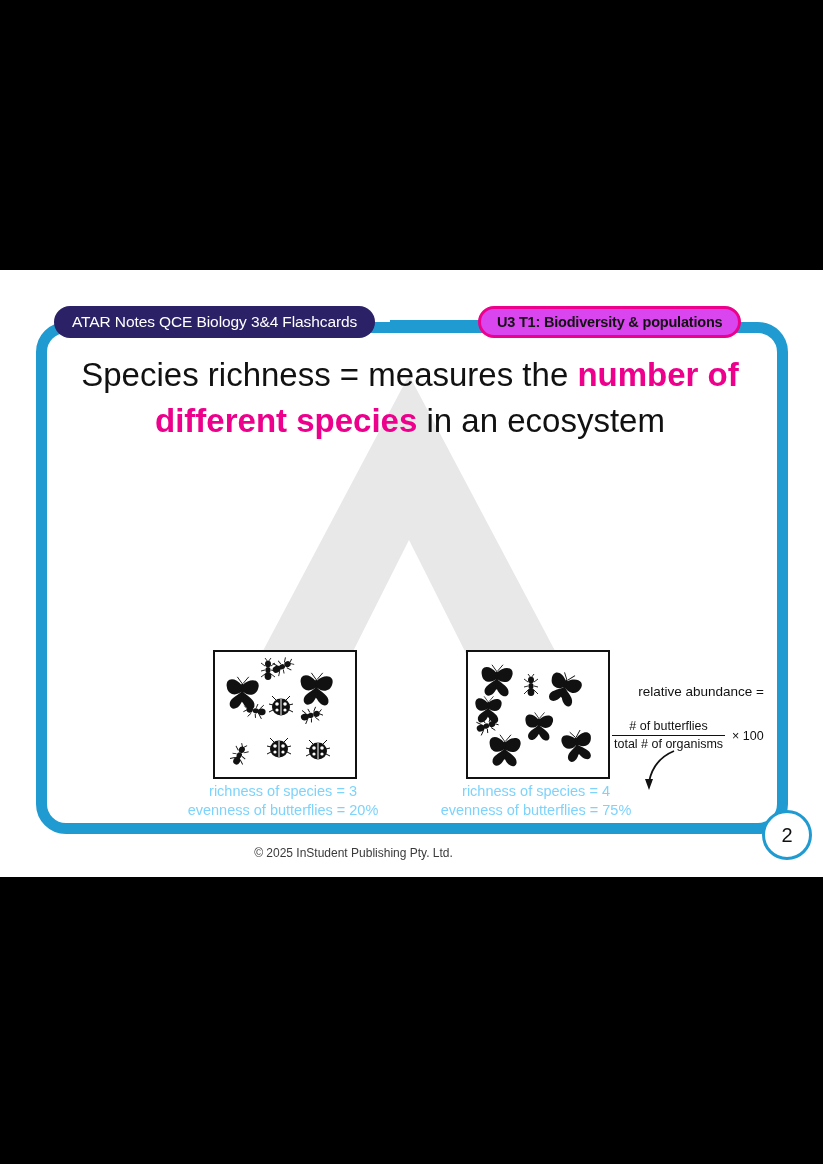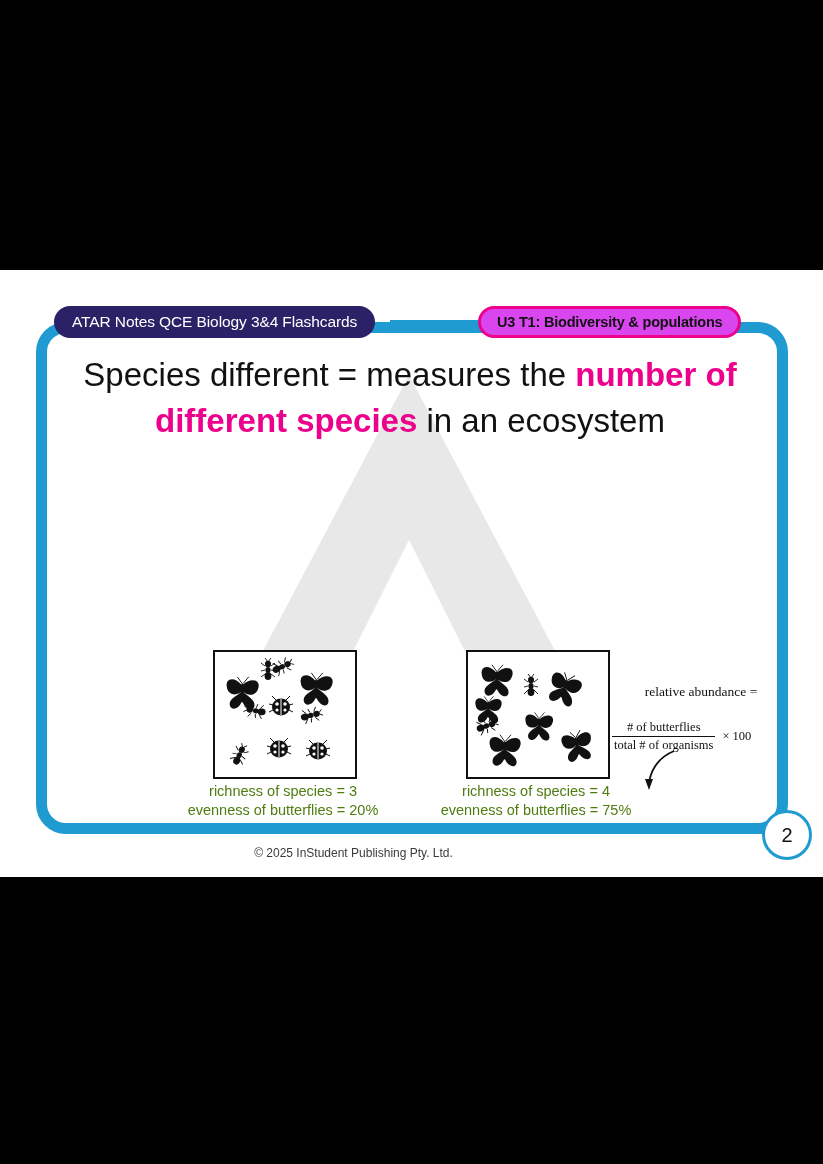--- a/index.html
+++ b/index.html
@@ -118,36 +118,35 @@
   }
   .panel-left  { left: 213px; top: 650px; width: 140px; height: 125px; }
   .panel-right { left: 466px; top: 650px; width: 140px; height: 125px; }
   .panel svg { display: block; }
 
   .caption {
     position: absolute;
     text-align: center;
     font-size: 14.5px;
     line-height: 19px;
-    color: #4d7c0f;
+    color: #7dd3fc;
     z-index: 4;
     white-space: nowrap;
   }
   .caption-left  { left: 173px; top: 782px; width: 220px; }
   .caption-right { left: 426px; top: 782px; width: 220px; }
 
   
   .formula {
     position: absolute;
     left: 612px;
     top: 684px;
     width: 172px;
     z-index: 4;
     color: #111111;
-    font-family: Liberation Serif, serif;
   }
   .formula-title {
     font-size: 13.5px;
     text-align: center;
     white-space: nowrap;
     margin-left: 6px;
   }
   .formula-row {
     display: flex;
     align-items: center;
@@ -219,21 +218,21 @@
 <div class="connector"></div>
 <div class="pill-brand">
   <span>ATAR Notes QCE Biology 3&amp;4 Flashcards</span>
 </div>
 <div class="pill-topic">
   <span>U3 T1: Biodiversity &amp; populations</span>
 </div>
 
 <div class="body-text">
   <div>
-    <span>Species different = measures the </span><span class="hl">number of different species</span><span> in an ecosystem</span>
+    <span>Species richness = measures the </span><span class="hl">number of different species</span><span> in an ecosystem</span>
   </div>
   <div class="blockgap"></div>
 </div>
 
 <div class="panel panel-left">
   <svg width="136" height="121" viewBox="0 0 136 121" xmlns="http://www.w3.org/2000/svg">
     <g fill="#111111">
 
       <g transform="translate(10,22) scale(0.95)">
         <path d="M18 12 C10 2 0 4 2 14 C3 22 12 24 18 18 Z"></path>

